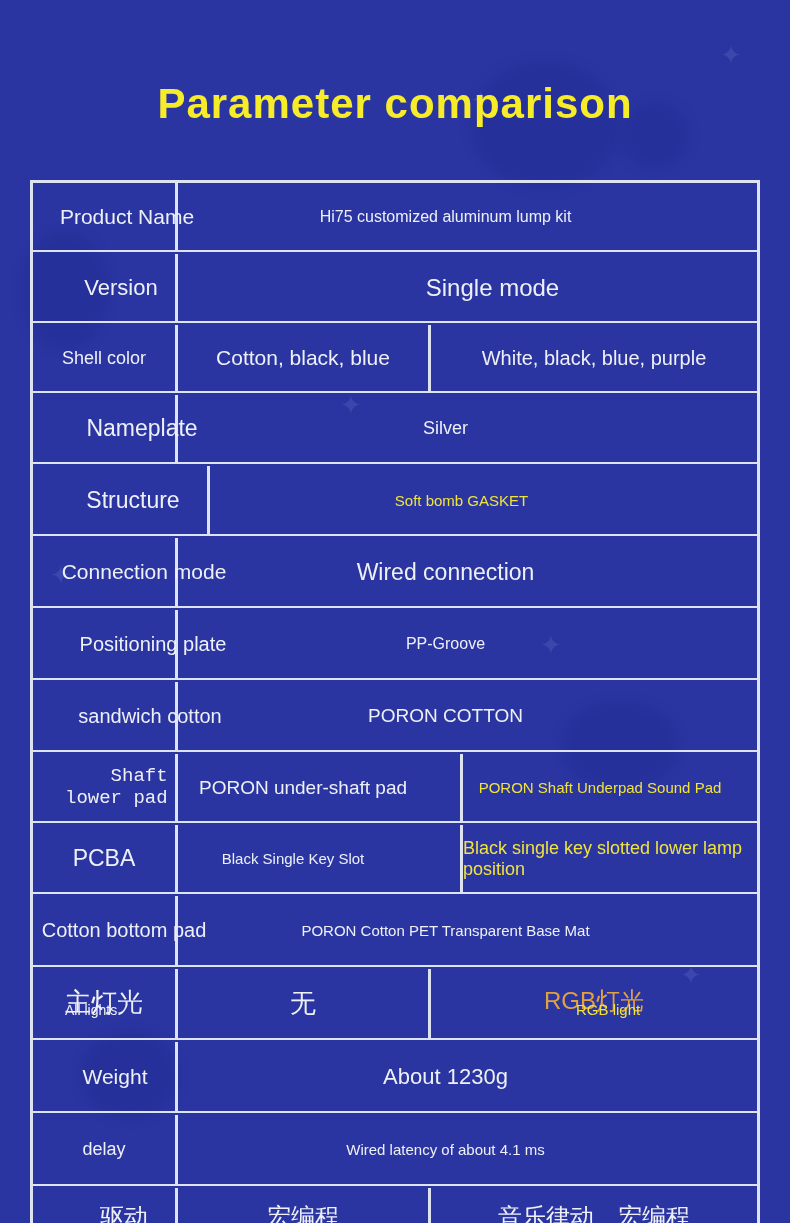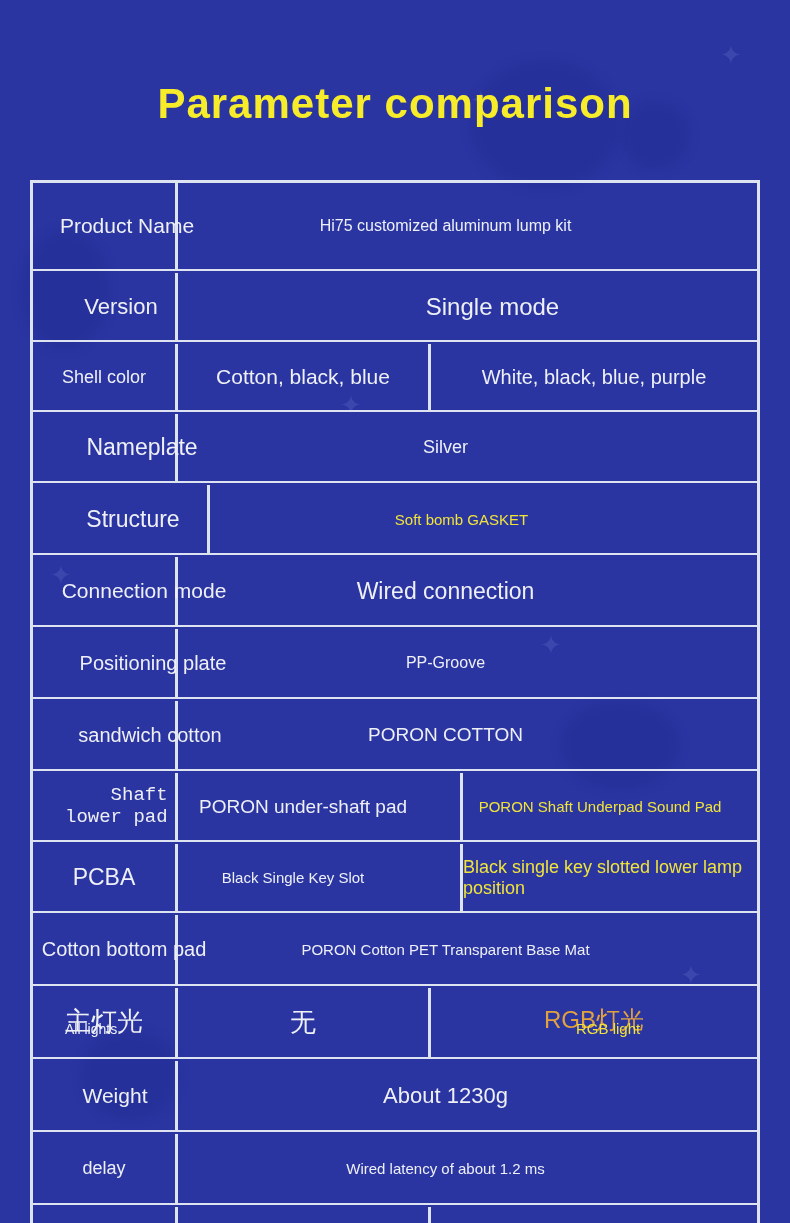--- a/index.html
+++ b/index.html
@@ -67,21 +67,21 @@
 <div class="deco-star" style="left:540px;top:630px;">✦</div>
 <div class="deco-star" style="left:340px;top:390px;">✦</div>
 <div class="deco-star" style="left:720px;top:40px;">✦</div>
 <div class="deco-star" style="left:50px;top:560px;">✦</div>
 <div class="deco-star" style="left:680px;top:960px;">✦</div>
 
 <div class="title">Parameter comparison</div>
 
 <div class="ptable">
 
-  <div class="t-row" style="height:88px">
+  <div class="t-row" style="height:69px">
     <div class="lbl" style="font-size:21px">
       <span style="transform:translateX(23px)">Product Name</span>
     </div>
     <div class="val" style="font-size:16px">
       <span style="transform:translateX(-22px)">Hi75 customized aluminum lump kit</span>
     </div>
   </div>
 
   <div class="t-row" style="height:69px">
     <div class="lbl" style="font-size:22px">
@@ -210,21 +210,21 @@
     <div class="val" style="font-size:22px">
       <span style="transform:translateX(-22px)">About 1230g</span>
     </div>
   </div>
 
   <div class="t-row" style="height:71px">
     <div class="lbl" style="font-size:18px">
       <span>delay</span>
     </div>
     <div class="val" style="font-size:15px">
-      <span style="transform:translateX(-22px)">Wired latency of about 1.2 ms</span>
+      <span style="transform:translateX(-22px)">Wired latency of about 4.1 ms</span>
     </div>
   </div>
 
   <div class="t-row" style="height:70px;align-items:flex-start;">
     <div class="lbl" style="font-size:24px;align-items:flex-start;padding-top:13px;box-sizing:border-box;">
       <span style="transform:translateX(20px)">驱动</span>
     </div>
     <div class="val mid" style="font-size:24px;align-items:flex-start;padding-top:13px;height:100%;">
       <span>宏编程</span>
     </div>

